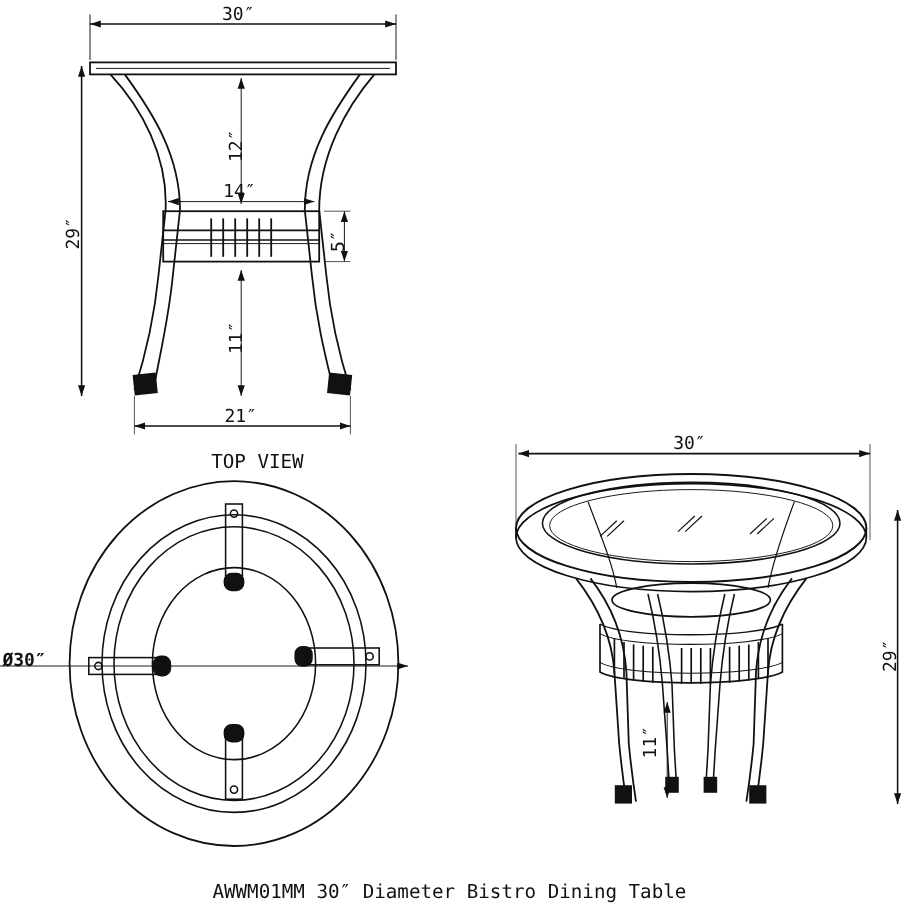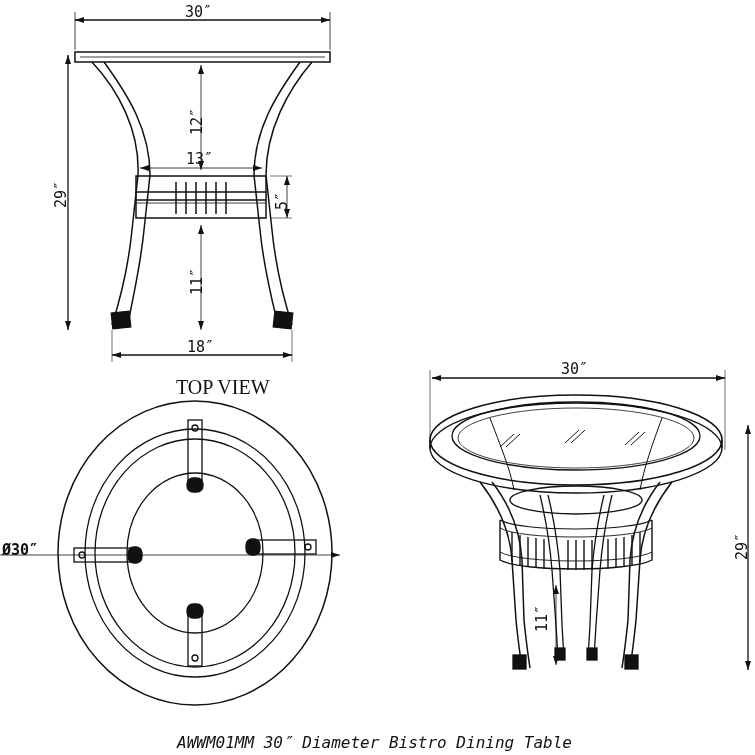--- a/index.html
+++ b/index.html
@@ -1,21 +1,21 @@
 <!DOCTYPE html>
 <html><head>
 <meta charset="utf-8">
 <style>
   html, body { margin: 0; padding: 0; background: #ffffff; }
   body { width: 755px; height: 755px; position: relative; overflow: hidden; font-family: "DejaVu Serif", "Liberation Serif", serif; color: #111; }
   svg { position: absolute; left: 0; top: 0; }
   .lbl { position: absolute; font-family: "DejaVu Sans Mono", "Liberation Mono", monospace; font-size: 15px; color: #111; white-space: nowrap; line-height: 1; }
   .rot { transform-origin: left top; transform: rotate(-90deg); }
-  .title { position: absolute; left: 0; width: 749px; top: 733px; text-align: center; font-family: "DejaVu Sans Mono", "Liberation Mono", monospace; font-size: 16px; letter-spacing: 0px; font-style: italic; }
-  .heading { font-size: 20px; font-family: Liberation Serif, serif; }
+  .title { position: absolute; left: 0; width: 749px; top: 733px; text-align: center; font-family: "DejaVu Sans Mono", "Liberation Mono", monospace; font-size: 16px; letter-spacing: 0px; }
+  .heading { font-size: 16px; }
 </style>
 </head>
 <body>
 
 <svg width="755" height="755" viewBox="0 0 755 755" fill="none" stroke="#111" stroke-width="1.3">
   <defs>
     <marker id="arr" markerWidth="10" markerHeight="8" refX="9" refY="4" orient="auto-start-reverse" markerUnits="userSpaceOnUse">
       <path d="M0,1 L9,4 L0,7" fill="#111" stroke="none"></path>
     </marker>
   </defs>
@@ -158,24 +158,24 @@
 
     <line x1="748" y1="425" x2="748" y2="670" marker-start="url(#arr)" marker-end="url(#arr)"></line>
 
     <line x1="556" y1="585" x2="556" y2="665" stroke-width="0.8" marker-start="url(#arr)" marker-end="url(#arr)"></line>
   </g>
 </svg>
 
 <div class="lbl" style="left:185px; top:5px;">30″</div>
 <div class="lbl rot" style="left:54px; top:208px;">29″</div>
 <div class="lbl rot" style="left:190px; top:135px;">12″</div>
-<div class="lbl" style="left:186px; top:152px;">13″</div>
+<div class="lbl" style="left:186px; top:152px;">14″</div>
 <div class="lbl rot" style="left:275px; top:210px;">5″</div>
 <div class="lbl rot" style="left:190px; top:295px;">11″</div>
-<div class="lbl" style="left:187px; top:340px;">18″</div>
+<div class="lbl" style="left:187px; top:340px;">21″</div>
 
 <div class="lbl heading" style="left:176px; top:377px;">TOP VIEW</div>
 <div class="lbl" style="left:2px; top:543px;font-weight:bold;">Ø30″</div>
 
 <div class="lbl" style="left:561px; top:362px;">30″</div>
 <div class="lbl rot" style="left:735px; top:560px;">29″</div>
 <div class="lbl rot" style="left:535px; top:632px;">11″</div>
 
 <div class="title">AWWM01MM 30″ Diameter Bistro Dining Table</div>
 

